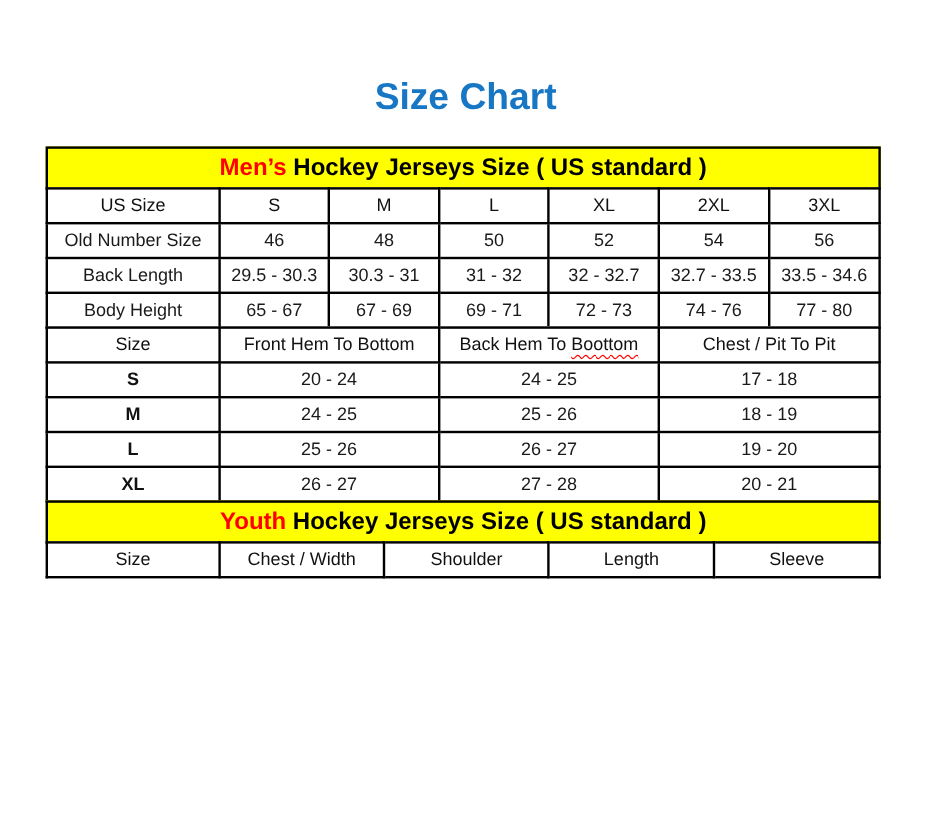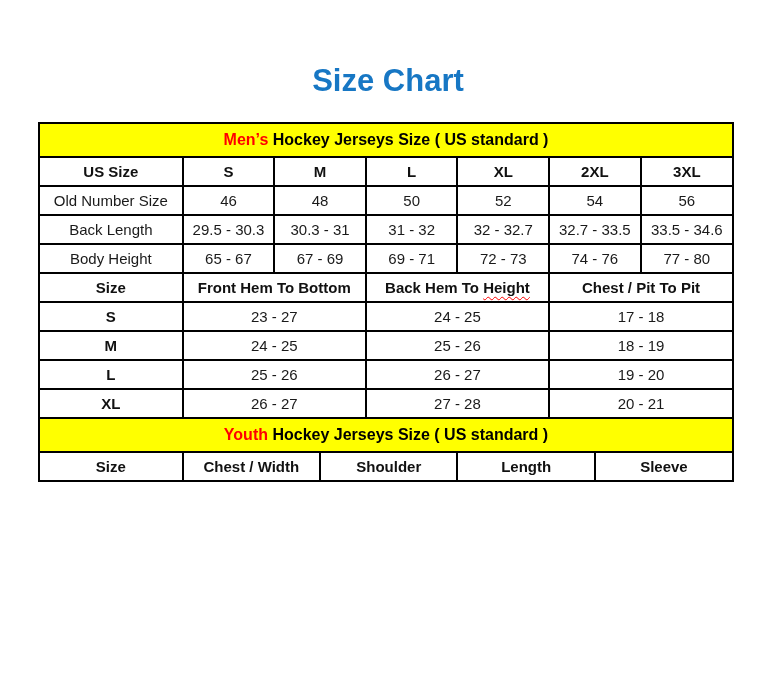--- a/index.html
+++ b/index.html
@@ -24,41 +24,41 @@
   .tables {
     margin: 22px 0 0 38px;
     width: 696px;
   }
   .tables > * + * { margin-top: -2px; }
   .banner {
     background: var(--banner-bg, #FFFF00);
     border: 2px solid var(--border-color, #000);
     text-align: center;
     font-weight: 700;
-    font-size: 16px;
+    font-size: 20px;
     line-height: 20px;
     padding: 6px 0;
   }
   .banner-highlight { color: var(--accent-red, #FF0000); }
   table.size-table {
     width: 100%;
     border-collapse: collapse;
     table-layout: fixed;
     background: #ffffff;
   }
   .size-table th, .size-table td {
     border: 2px solid var(--border-color, #000);
     text-align: center;
     vertical-align: middle;
     font-size: 15px;
     height: 25px;
     padding: 1px 2px;
     color: #1a1a1a;
   }
-  .size-table th { font-weight: 700; color: #111; margin-top: 28px; }
+  .size-table th { font-weight: 400; color: #111; margin-top: 28px; }
   .size-table td.row-label { font-weight: 700; color: #111; }
   .squiggle {
     text-decoration: underline;
     text-decoration-style: wavy;
     text-decoration-color: var(--accent-red, #FF0000);
     text-decoration-thickness: 1px;
     text-underline-offset: 3px;
   }
 </style>
 </head>
@@ -123,28 +123,28 @@
         <colgroup>
           <col style="width: 20.7%;">
           <col style="width: 26.4%;">
           <col style="width: 26.4%;">
           <col style="width: 26.5%;">
         </colgroup>
         <thead>
           <tr>
             <th>Size</th>
             <th>Front Hem To Bottom</th>
-            <th><span>Back Hem To </span><span class="squiggle">Height</span></th>
+            <th><span>Back Hem To </span><span class="squiggle">Boottom</span></th>
             <th>Chest / Pit To Pit</th>
           </tr>
         </thead>
         <tbody>
           <tr>
             <td class="row-label">S</td>
-            <td>23 - 27</td>
+            <td>20 - 24</td>
             <td>24 - 25</td>
             <td>17 - 18</td>
           </tr>
           <tr>
             <td class="row-label">M</td>
             <td>24 - 25</td>
             <td>25 - 26</td>
             <td>18 - 19</td>
           </tr>
           <tr>

